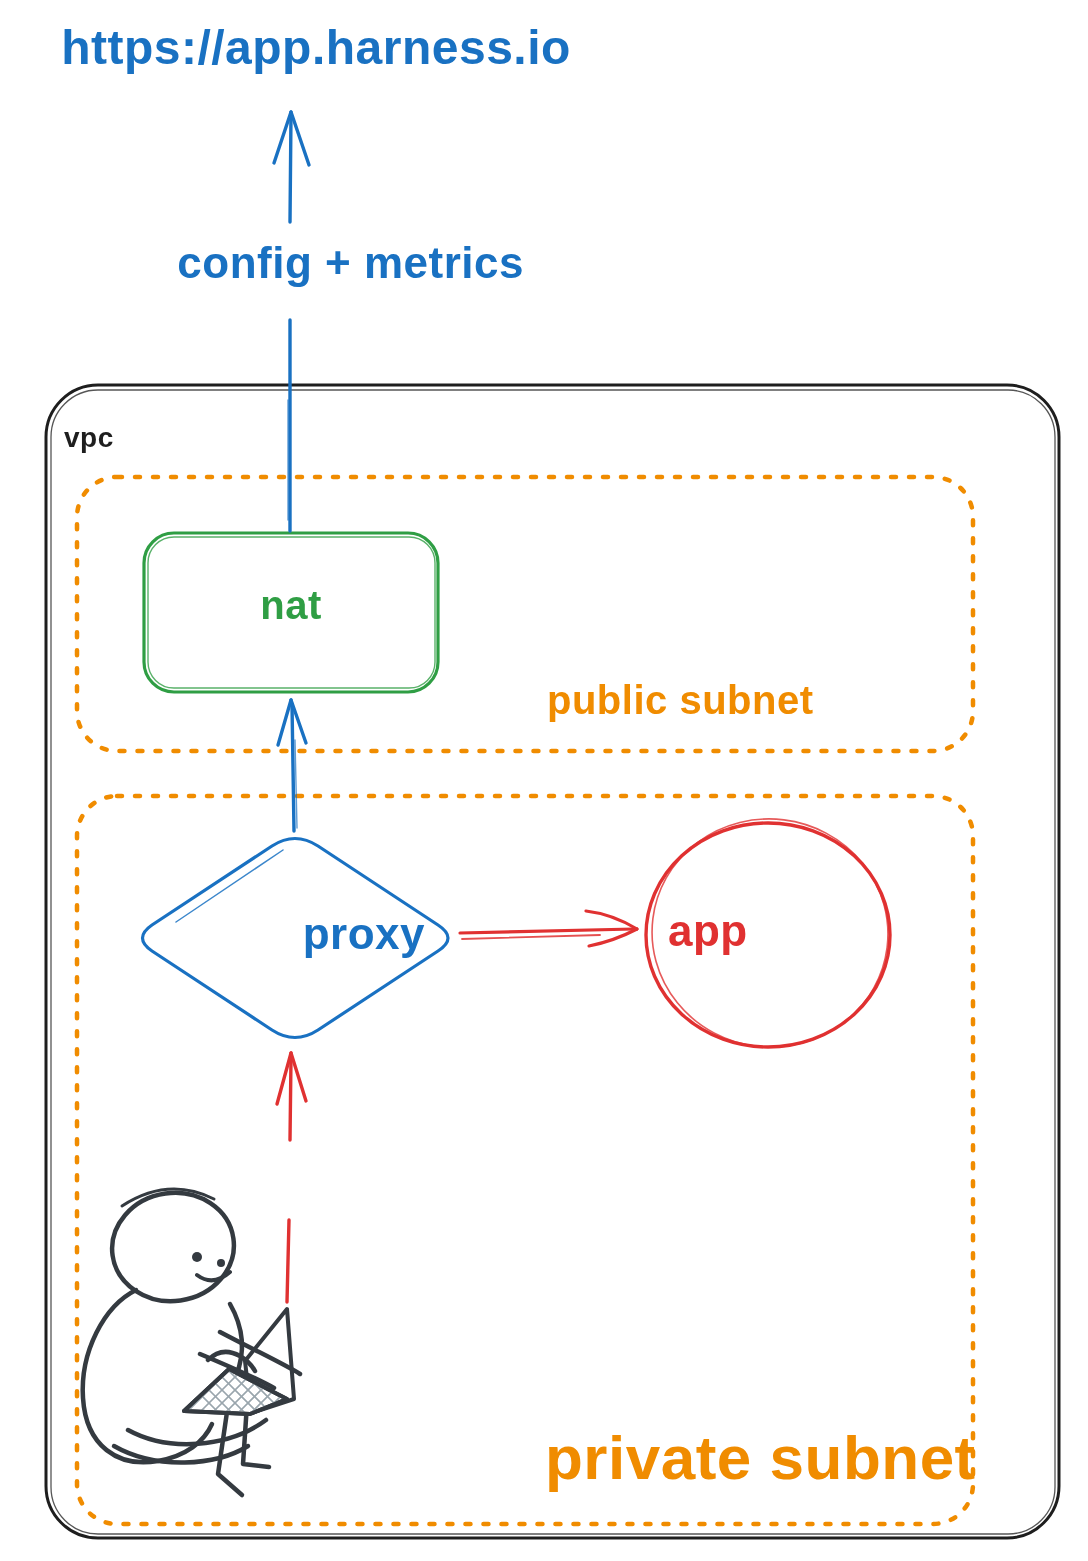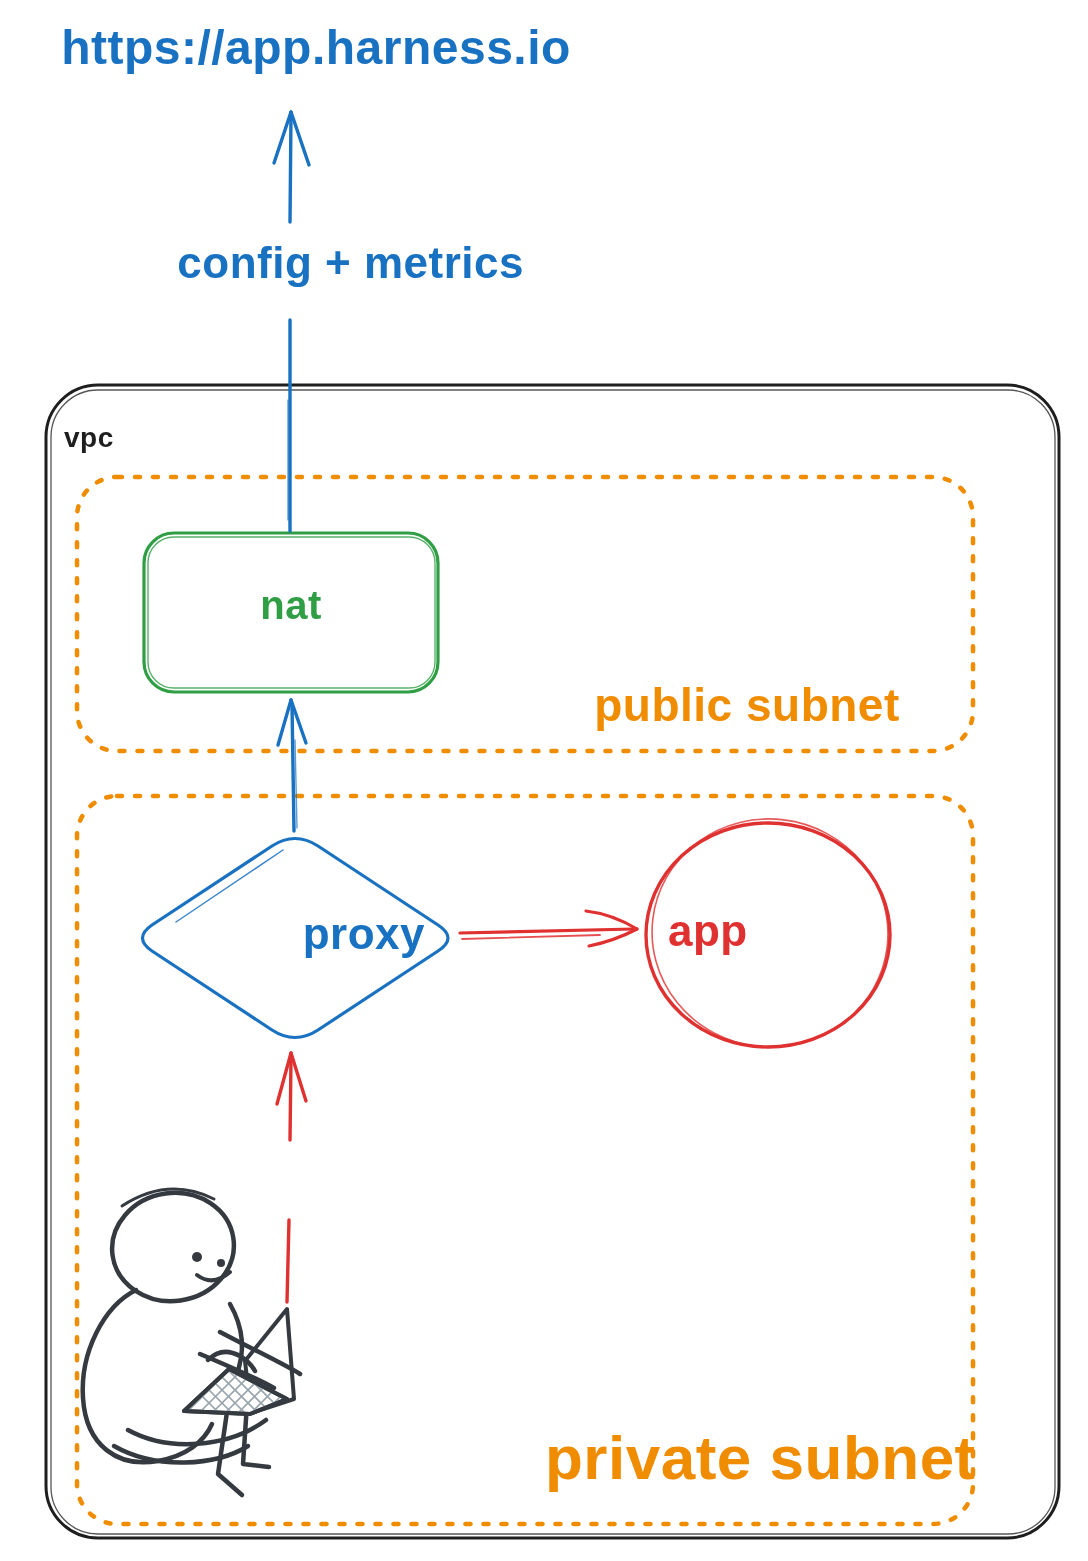--- a/index.html
+++ b/index.html
@@ -15,21 +15,21 @@
     position:relative;width:1088px;height:1561px;background:#ffffff;
     font-family:Liberation Sans, sans-serif;overflow:hidden;
   }
   svg.scene{position:absolute;left:0;top:0;}
   .label{position:absolute;font-weight:bold;white-space:nowrap;letter-spacing:0.5px;}
   .url{left:0;top:20px;width:632px;text-align:center;font-size:48px;color:var(--blue);}
   .config{left:28px;top:238px;width:496px;text-align:right;font-size:44px;color:var(--blue);}
   .vpc{left:64px;top:398px;font-size:28px;color:var(--ink);margin-top:24px;}
   .natlbl{left:144px;top:533px;width:294px;height:143px;display:flex;flex-direction:column;
           align-items:center;justify-content:center;line-height:1.5;font-size:40px;color:var(--green);}
-  .publbl{left:547px;top:678px;width:400px;text-align:center;font-size:46px;color:var(--orange);}
+  .publbl{left:547px;top:678px;width:400px;text-align:left;font-size:40px;color:var(--orange);}
   .proxylbl{left:165px;top:909px;width:260px;text-align:right;font-size:44px;color:var(--blue);}
   .applbl{left:668px;top:906px;width:200px;font-size:44px;color:var(--red);}
   .trafficlbl{left:175px;top:1150px;width:230px;text-align:center;font-size:44px;color:var(--red);}
   .privlbl{left:545px;top:1422px;width:402px;text-align:right;font-size:62px;color:var(--orange);}
 </style>
 </head>
 <body>
 
 <div class="canvas">
 

